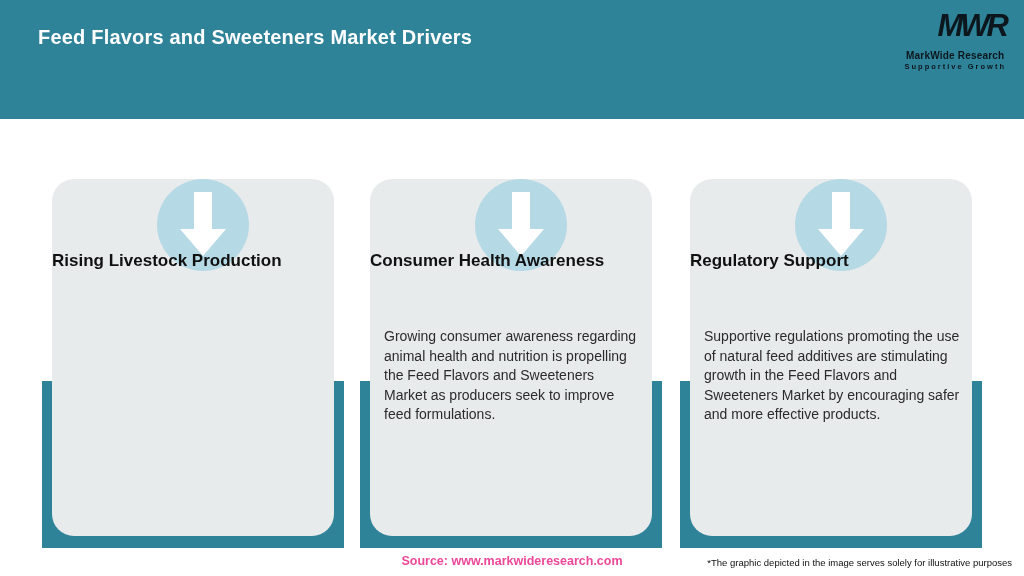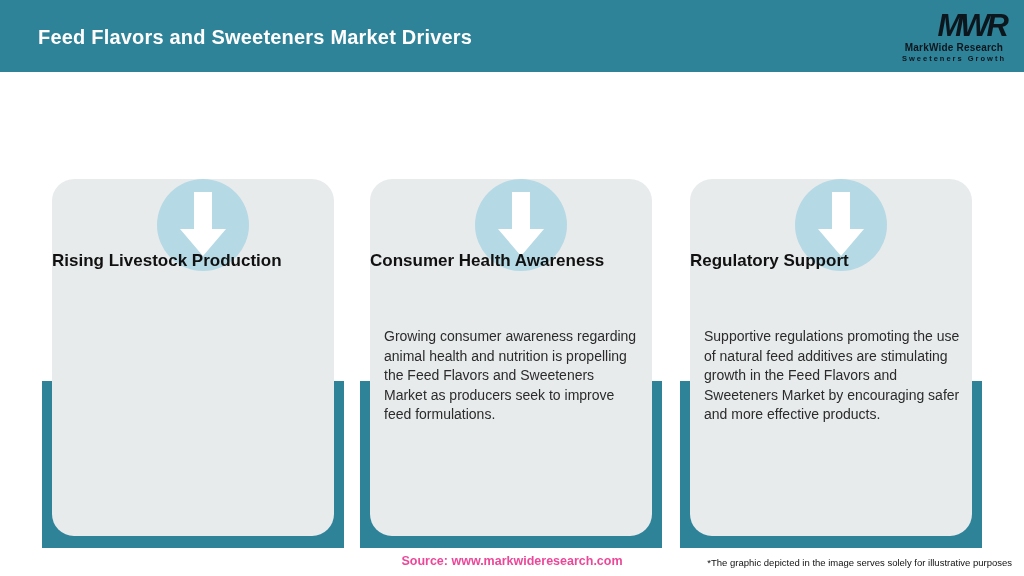--- a/index.html
+++ b/index.html
@@ -9,21 +9,21 @@
     position: relative;
     width: 1024px;
     height: 576px;
     background: #ffffff;
     overflow: hidden;
   }
   
   .header {
     position: absolute;
     left: 0; top: 0;
-    width: 1024px; height: 72px;
+    width: 1024px; height: 119px;
     background: var(--teal, #2f8399);
   }
   .header-title {
     position: absolute;
     left: 38px; top: 26px;
     font-size: 20px;
     font-weight: bold;
     color: #ffffff;
     letter-spacing: 0.2px;
   }
@@ -38,21 +38,21 @@
     font-size: 31px;
     font-weight: bold;
     font-style: italic;
     letter-spacing: -3px;
     line-height: 1;
     text-align: right;
   }
   .logo-name {
     font-size: 10px;
     font-weight: bold;
-    margin-top: 2px;
+    margin-top: 10px;
     letter-spacing: 0.2px;
   }
   .logo-tagline {
     font-size: 7.5px;
     font-weight: bold;
     letter-spacing: 2px;
     margin-top: 2px;
   }
   
   .col {
@@ -122,21 +122,21 @@
 </head>
 <body>
 
 <div class="canvas">
 
   <header class="header">
     <h1 class="header-title">Feed Flavors and Sweeteners Market Drivers</h1>
     <div class="logo">
       <div class="logo-monogram">MWR</div>
       <div class="logo-name">MarkWide Research</div>
-      <div class="logo-tagline">Sweeteners Growth</div>
+      <div class="logo-tagline">Supportive Growth</div>
     </div>
   </header>
 
   <section class="col col-1">
     <div class="band"></div>
     <div class="card">
       <div class="circle">
         <svg viewBox="0 0 92 92" aria-hidden="true">
           <path d="M37 13 h18 v37 h14 L46 77 L23 50 h14 Z" fill="#ffffff"></path>
         </svg>

